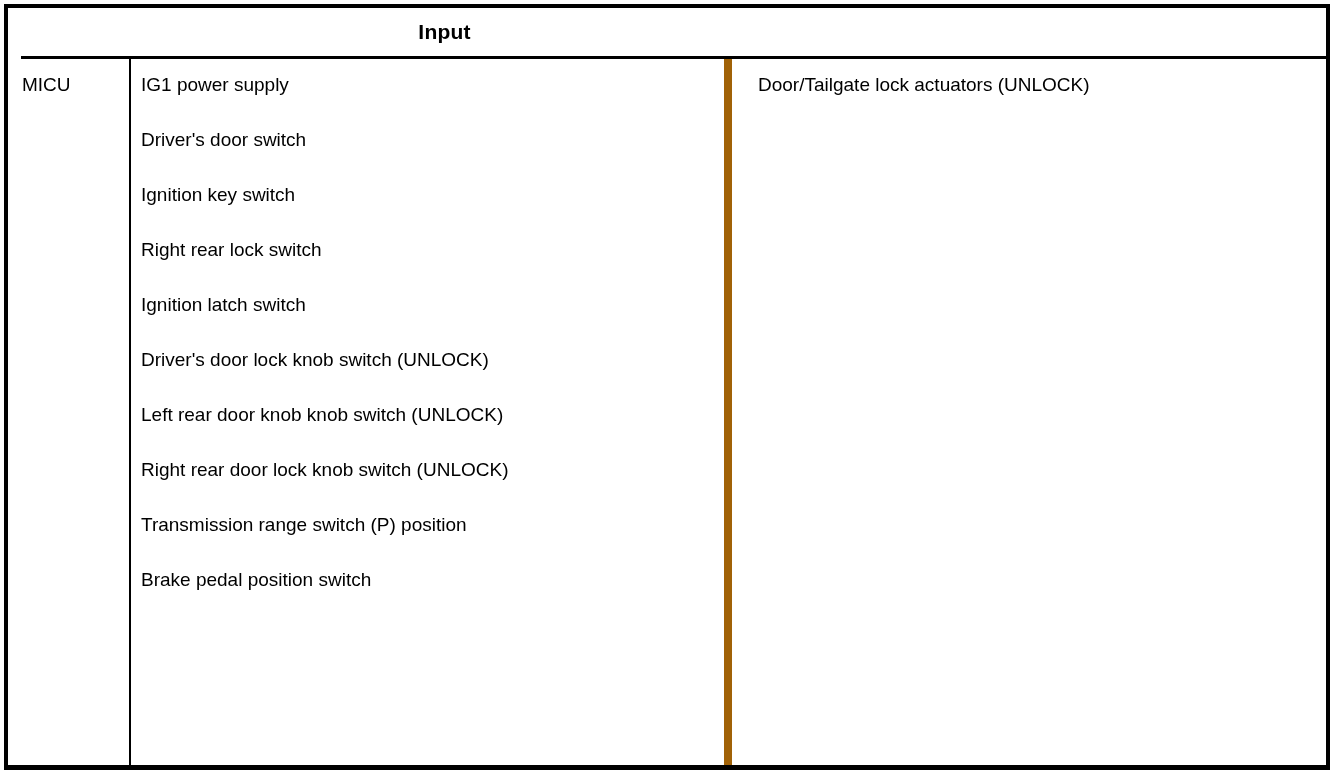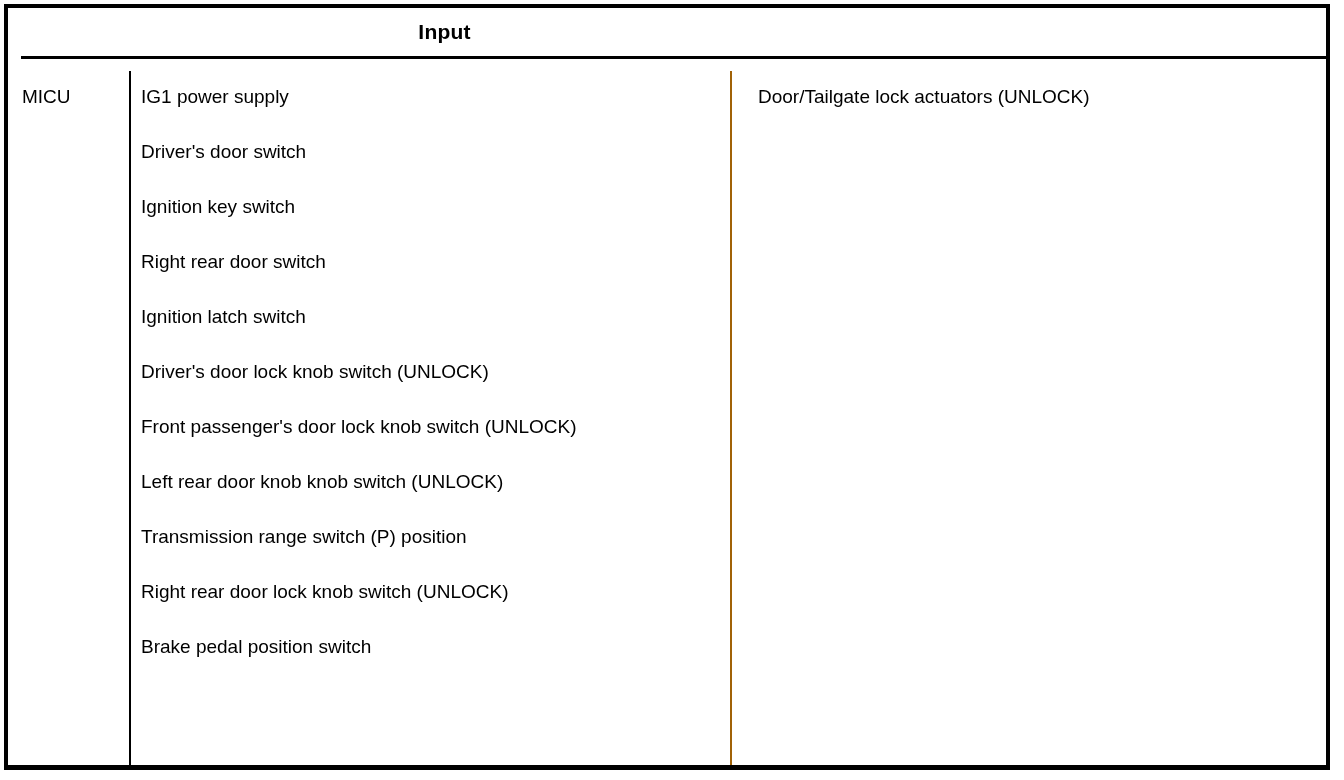--- a/index.html
+++ b/index.html
@@ -70,33 +70,32 @@
     top: 51px;
     right: 0;
     bottom: 0;
   }
 
   .cell {
     position: absolute;
     top: 0;
     bottom: 0;
     box-sizing: border-box;
-    margin-top: 12px;
   }
   .cell-unit {
     left: 0;
     width: 123px;
     padding: 14px 0 0 14px;
     border-right: 2px solid #000;
   }
   .cell-input {
     left: 123px;
     width: 601px;
     padding: 14px 0 0 10px;
-    border-right: 2px solid #a16207;
+    border-right: 8px solid #a16207;
   }
   .cell-output {
     left: 724px;
     right: 0;
     padding: 14px 0 0 26px;
   }
 
   .unit-label {
     font-size: 19px;
     line-height: 24px;
@@ -131,27 +130,26 @@
 
       <div class="cell cell-unit">
         <div class="unit-label">MICU</div>
       </div>
 
       <div class="cell cell-input">
         <ul class="item-list">
           <li>IG1 power supply</li>
           <li>Driver's door switch</li>
           <li>Ignition key switch</li>
-          <li>Right rear door switch</li>
+          <li>Right rear lock switch</li>
           <li>Ignition latch switch</li>
           <li>Driver's door lock knob switch (UNLOCK)</li>
-          <li>Front passenger's door lock knob switch (UNLOCK)</li>
           <li>Left rear door knob knob switch (UNLOCK)</li>
+          <li>Right rear door lock knob switch (UNLOCK)</li>
           <li>Transmission range switch (P) position</li>
-          <li>Right rear door lock knob switch (UNLOCK)</li>
           <li>Brake pedal position switch</li>
         </ul>
       </div>
 
       <div class="cell cell-output">
         <ul class="item-list">
           <li>Door/Tailgate lock actuators (UNLOCK)</li>
         </ul>
       </div>
 

